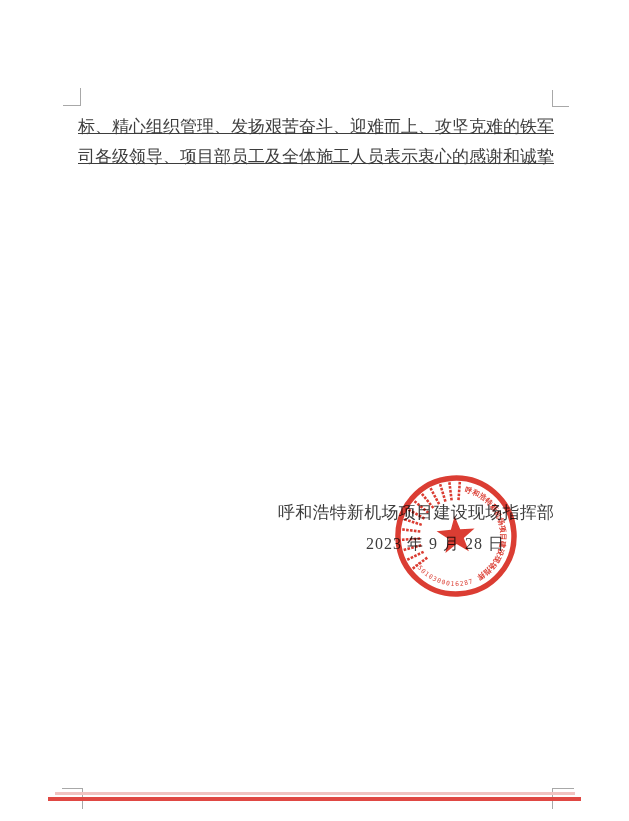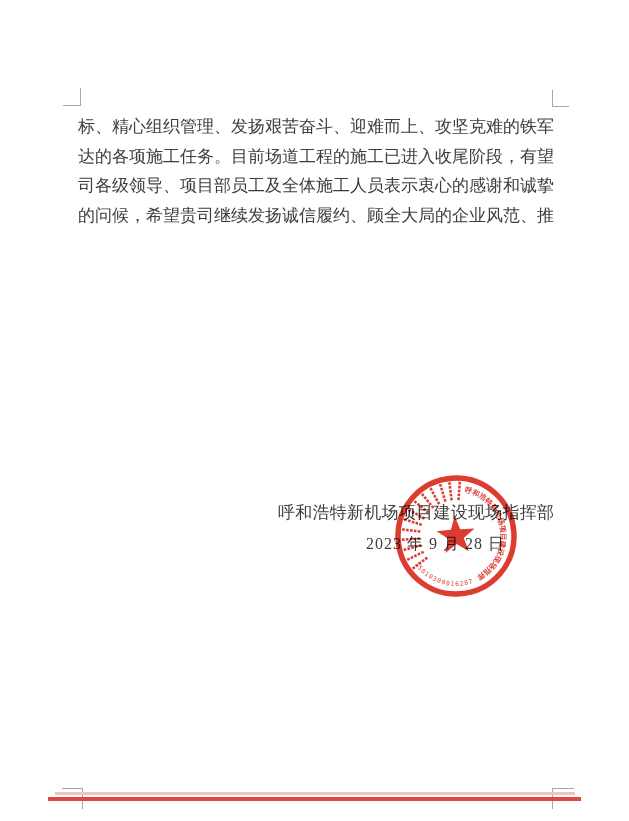--- a/index.html
+++ b/index.html
@@ -18,21 +18,21 @@
   .cropmark.tl{left:63px; top:88px;  border-right-width:1px; border-bottom-width:1px;}
   .cropmark.tr{left:552px; top:90px; width:16px; height:16px; border-left-width:1px; border-bottom-width:1px;}
   .cropmark.bl{left:62px; top:788px; width:20px; height:20px; border-right-width:1px; border-top-width:1px;}
   .cropmark.br{left:552px; top:788px; width:21px; height:20px; border-left-width:1px; border-top-width:1px;}
   
   .body-text{
     position:absolute; left:78px; top:112px; width:476px;
     font-size:17px; line-height:29.5px; letter-spacing:0;
   }
   .line{white-space:nowrap;}
-  .line.just{white-space:normal; text-align:justify; text-align-last:justify; text-justify:inter-character;}
+  .line.just{white-space:normal; text-align:justify; text-align-last:justify; text-justify:inter-character;text-decoration:underline;}
   .line.indent{text-indent:27px;}
   .signature{
     position:absolute; left:278px; top:501px; width:276px;
     font-size:17px; white-space:nowrap; text-align:justify; text-align-last:justify;
   }
   .date{
     position:absolute; left:366px; top:534px; font-size:16px;
     letter-spacing:1px; white-space:nowrap;
   }
   
@@ -57,23 +57,21 @@
 
 <div class="page">
 
   <div class="cropmark tl"></div>
   <div class="cropmark tr"></div>
   <div class="cropmark bl"></div>
   <div class="cropmark br"></div>
 
   <div class="body-text">
     <div class="line just">标、精心组织管理、发扬艰苦奋斗、迎难而上、攻坚克难的铁军</div>
-    <div class="line just">达的各项施工任务。目前场道工程的施工已进入收尾阶段，有望</div>
     <div class="line just">司各级领导、项目部员工及全体施工人员表示衷心的感谢和诚挚</div>
-    <div class="line just">的问候，希望贵司继续发扬诚信履约、顾全大局的企业风范、推</div>
   </div>
 
   <div class="signature">呼和浩特新机场项目建设现场指挥部</div>
   <div class="date">2023 年 9 月 28 日</div>
 
   <div class="seal">
     <svg viewBox="-64 -64 128 128" width="128" height="128">
       <circle class="ring" r="58"></circle>
       <polygon class="star" points="0,-20 4.7,-6.47 19.02,-6.18 7.61,2.47 11.76,16.18 0,8 -11.76,16.18 -7.61,2.47 -19.02,-6.18 -4.7,-6.47"></polygon>
       <defs>

